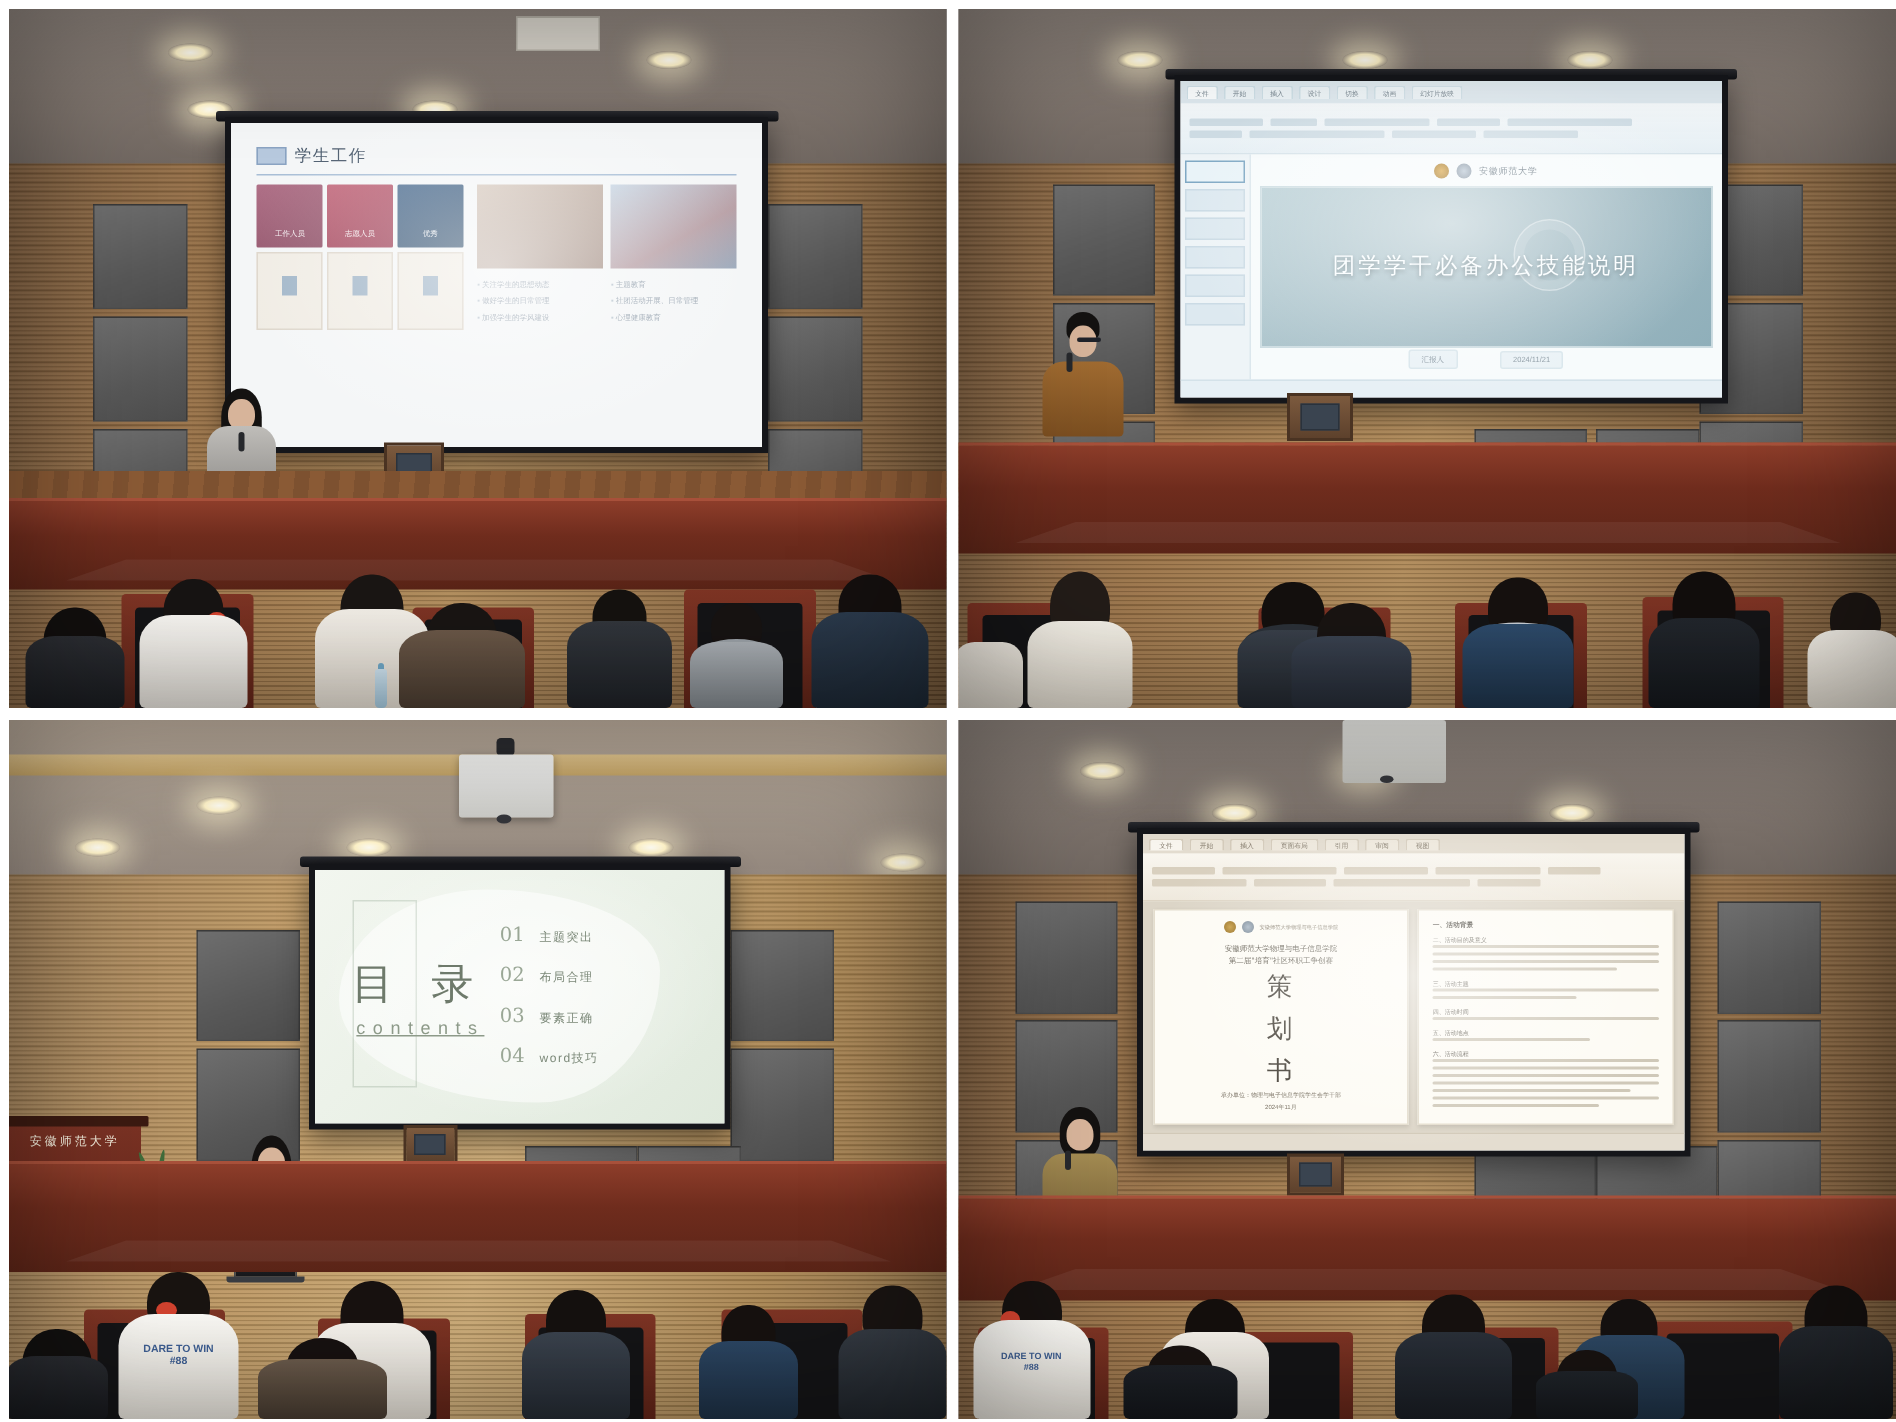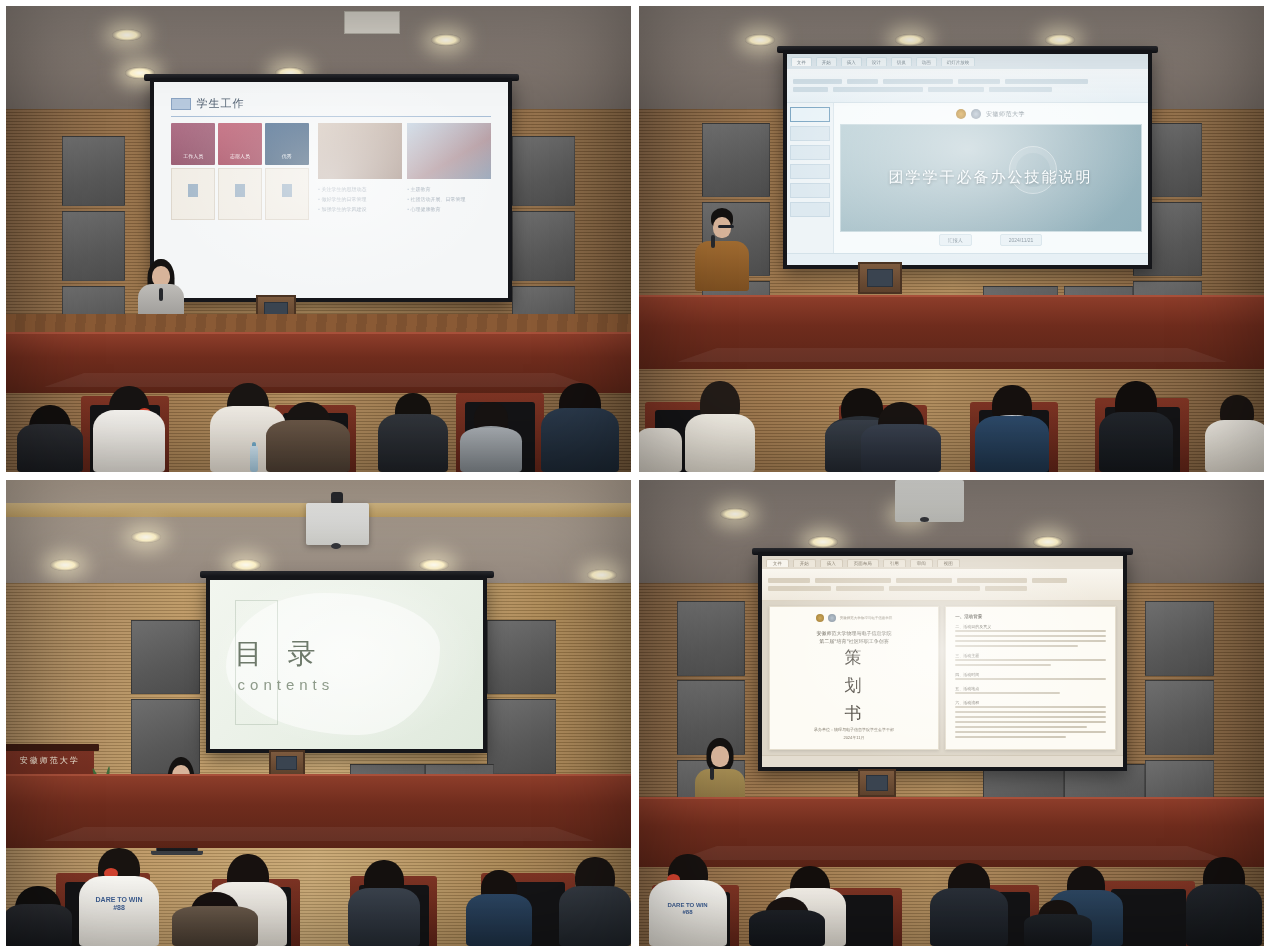--- a/index.html
+++ b/index.html
@@ -149,21 +149,21 @@
   .deck-foot { height: 16px; display: flex; align-items: center; justify-content: center; gap: 28px; }
   .deck-pill { font-size: 5px; color: #8b99a3; background: #eaf2f6; border: 1px solid #d9e6ec; padding: 2px 8px; border-radius: 2px; }
   .app-status { height: 6%; background: #e7f0f5; border-top: 1px solid #d4e2e9; }
 
   
   .slide3 { position: absolute; inset: 0; background: linear-gradient(135deg,#f2f6ef,#e9f0e6 55%,#dfe9dc); display: flex; align-items: center; padding: 0 9%; }
   .s3-blob { position: absolute; left: 6%; top: 8%; width: 78%; height: 84%; background: rgba(255,255,255,.55); border-radius: 46% 54% 38% 62% / 52% 38% 62% 48%; }
   .s3-grid { position: absolute; left: 9%; top: 12%; width: 16%; height: 74%; border: 1px solid rgba(150,170,150,.35); }
   .s3-left { position: relative; z-index: 2; flex: 0 0 44%; }
   .s3-cn { font-family: "DejaVu Serif", serif; font-size: 28px; letter-spacing: 8px; color: #6e7a6b; }
-  .s3-en { font-size: 15px; letter-spacing: 5px; color: #8d9a89; margin-top: 3px; margin-left: 3px; }
+  .s3-en { font-size: 12px; letter-spacing: 5px; color: #8d9a89; margin-top: 3px; margin-left: 3px; text-decoration: underline; }
   .s3-right { position: relative; z-index: 2; flex: 1; display: flex; flex-direction: column; gap: 12px; }
   .s3-item { display: flex; align-items: baseline; gap: 10px; }
   .s3-num { font-family: "DejaVu Serif", serif; font-size: 13px; color: #9aa796; }
   .s3-lbl { font-size: 8px; color: #7b8878; letter-spacing: 1px; }
 
   
   .doc-app { position: absolute; inset: 0; background: #f0ece3; display: flex; flex-direction: column; }
   .doc-tabs { height: 6%; background: #e4ddd0; display: flex; align-items: center; gap: 4px; padding: 0 4px; }
   .doc-tab { height: 64%; padding: 0 6px; font-size: 4.5px; color: #857c6d; background: #efe9dd; border: 1px solid #d6cdbd; border-bottom: none; display: flex; align-items: center; border-radius: 2px 2px 0 0; }
   .doc-tab.active { background: #faf7f0; }
@@ -561,20 +561,38 @@
     <div class="screen-roller" style="left:31%;right:22%;top:19.5%"></div>
     <div class="screen-frame" style="left:32%;right:23%;top:20.5%;height:38%">
       <div class="screen-surface">
         <div class="slide3">
           <div class="s3-blob"></div>
           <div class="s3-grid"></div>
           <div class="s3-left">
             <div class="s3-cn">目 录</div>
             <div class="s3-en">contents</div>
           </div>
+          <div class="s3-right">
+            <div class="s3-item">
+              <span class="s3-num">01</span>
+              <span class="s3-lbl">主题突出</span>
+            </div>
+            <div class="s3-item">
+              <span class="s3-num">02</span>
+              <span class="s3-lbl">布局合理</span>
+            </div>
+            <div class="s3-item">
+              <span class="s3-num">03</span>
+              <span class="s3-lbl">要素正确</span>
+            </div>
+            <div class="s3-item">
+              <span class="s3-num">04</span>
+              <span class="s3-lbl">word技巧</span>
+            </div>
+          </div>
         </div>
         <div class="glow"></div>
       </div>
     </div>
 
     <div class="podium" style="left:0;top:57%;width:14%;height:22%">
       <div class="podium-top"></div>
       <div class="podium-text">安徽师范大学</div>
       <div class="podium-seal"></div>
     </div>

